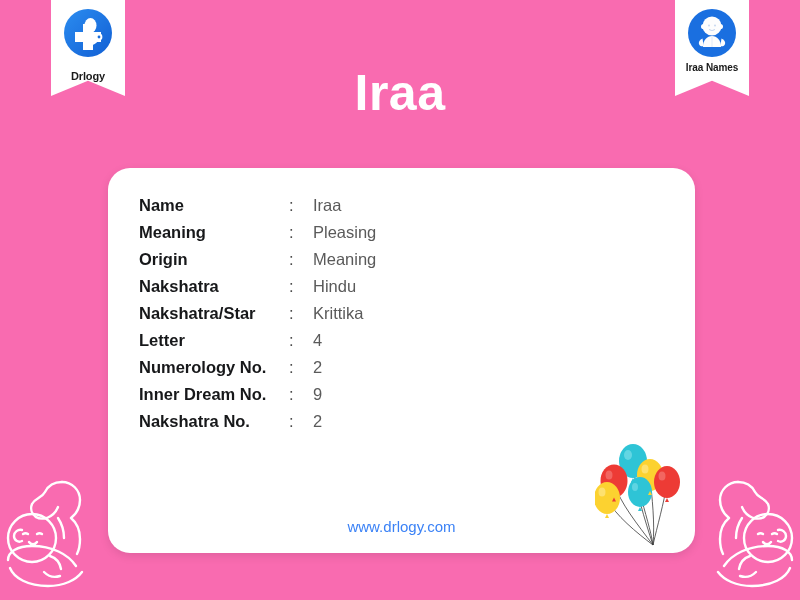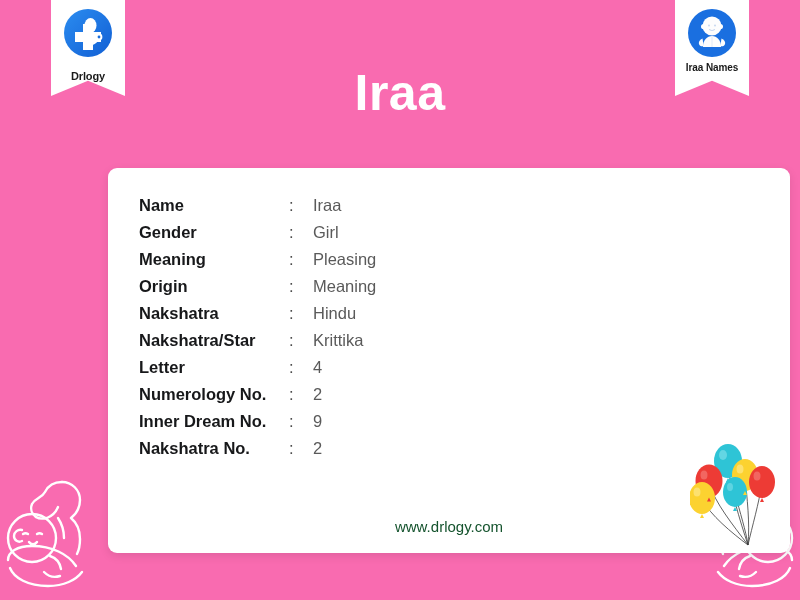--- a/index.html
+++ b/index.html
@@ -71,24 +71,24 @@
     font-weight: bold;
     line-height: 1.1;
     letter-spacing: 0.5px;
   }
 
   
   .card {
     position: absolute;
     left: 108px;
     top: 168px;
-    width: 682px;
+    width: 587px;
     height: 385px;
     background: #ffffff;
-    border-radius: 9px;
+    border-radius: 22px;
     box-shadow: 0 3px 10px rgba(0,0,0,0.10);
     overflow: hidden;
   }
 
   .info-table {
     position: absolute;
     left: 31px;
     top: 24px;
     border-collapse: collapse;
   }
@@ -129,21 +129,21 @@
   .balloons svg { width: 100%; height: 100%; display: block; }
 
   
   .website {
     position: absolute;
     left: 0;
     bottom: 18px;
     width: 100%;
     text-align: center;
     font-size: 15px;
-    color: #14532d;
+    color: #3b82f6;
   }
 </style>
 </head>
 <body>
 
 <div class="corner-art left">
   <svg viewBox="0 0 110 140" fill="none" stroke="#ffffff" stroke-width="2.4" stroke-linecap="round" stroke-linejoin="round">
     <path d="M66 22c10 0 18 8 18 18 0 9-4 14-9 18 6 5 9 13 9 21 0 6-1 11-3 15"></path>
     <path d="M66 22c-8 0-14 4-17 10-3 6-10 6-13 12-2 5 0 10 4 13"></path>
     <path d="M40 57c3 2 7 2 11 1 5-2 9-6 11-11"></path>
@@ -220,25 +220,20 @@
 <div class="page-title">Iraa</div>
 
 <div class="card">
 
   <table class="info-table">
     <tbody>
       <tr>
         <td class="cell-label">Name</td>
         <td class="cell-sep">:</td>
         <td class="cell-value">Iraa</td>
-      </tr>
-      <tr>
-        <td class="cell-label">Gender</td>
-        <td class="cell-sep">:</td>
-        <td class="cell-value">Girl</td>
       </tr>
       <tr>
         <td class="cell-label">Meaning</td>
         <td class="cell-sep">:</td>
         <td class="cell-value">Pleasing</td>
       </tr>
       <tr>
         <td class="cell-label">Origin</td>
         <td class="cell-sep">:</td>
         <td class="cell-value">Meaning</td>

